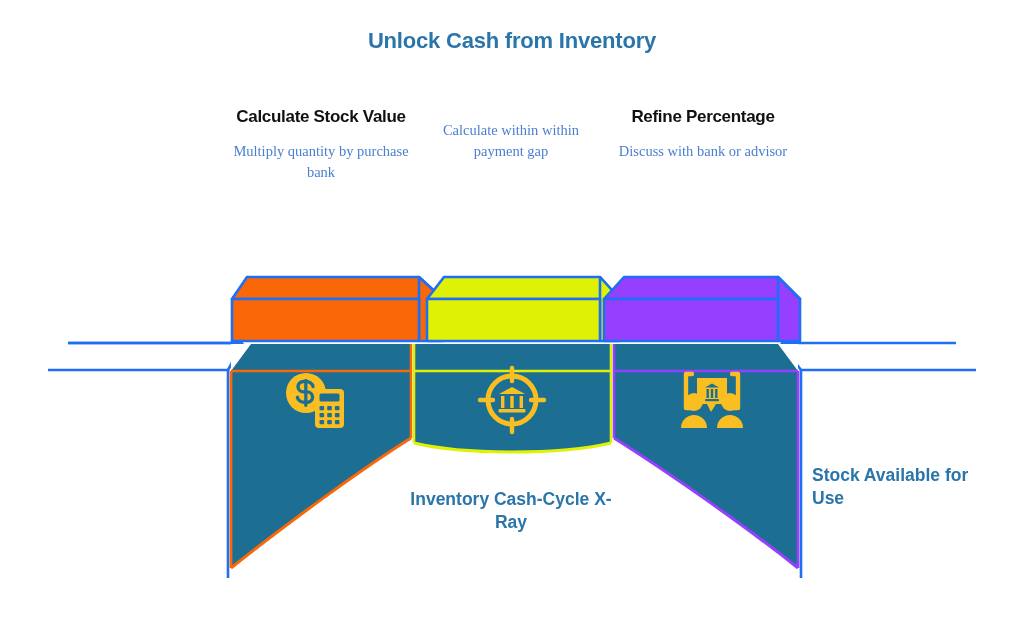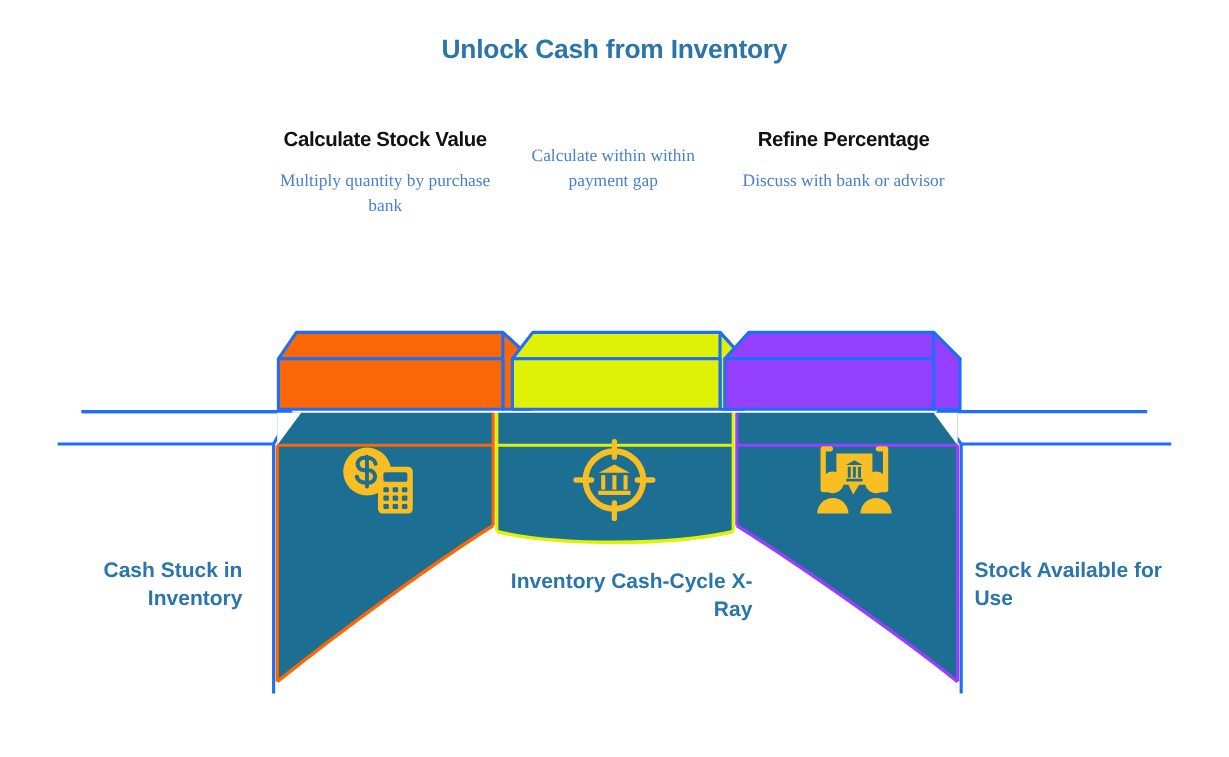--- a/index.html
+++ b/index.html
@@ -46,21 +46,21 @@
   #col-3 { left: 610px; top: 106px; width: 186px; }
 
   .funnel-label {
     position: absolute;
     font-size: 17.5px;
     font-weight: bold;
     color: #2a75a9;
     line-height: 1.33;
   }
   #label-left  { left: 20px;  top: 464px; width: 182px; text-align: right; }
-  #label-mid   { left: 395px; top: 473px; width: 232px; text-align: right; }
+  #label-mid   { left: 395px; top: 488px; width: 232px; text-align: center; }
   #label-right { left: 812px; top: 464px; width: 182px; text-align: left; }
 
   #scene { position: absolute; left: 0; top: 0; }
 </style>
 </head>
 <body>
 
 <div id="stage">
 
   <div id="title">Unlock Cash from Inventory</div>
@@ -215,17 +215,16 @@
 
       <circle cx="694" cy="402" r="9"></circle>
       <path d="M 681,428 a 13,13 0 0 1 26,0 Z"></path>
 
       <circle cx="730" cy="402" r="9"></circle>
       <path d="M 717,428 a 13,13 0 0 1 26,0 Z"></path>
     </g>
 
   </svg>
 
-  <div class="funnel-label" id="label-left">Cash Stuck in Inventory</div>
   <div class="funnel-label" id="label-mid">Inventory Cash-Cycle X-Ray</div>
   <div class="funnel-label" id="label-right">Stock Available for Use</div>
 
 </div>
 
 </body></html>

